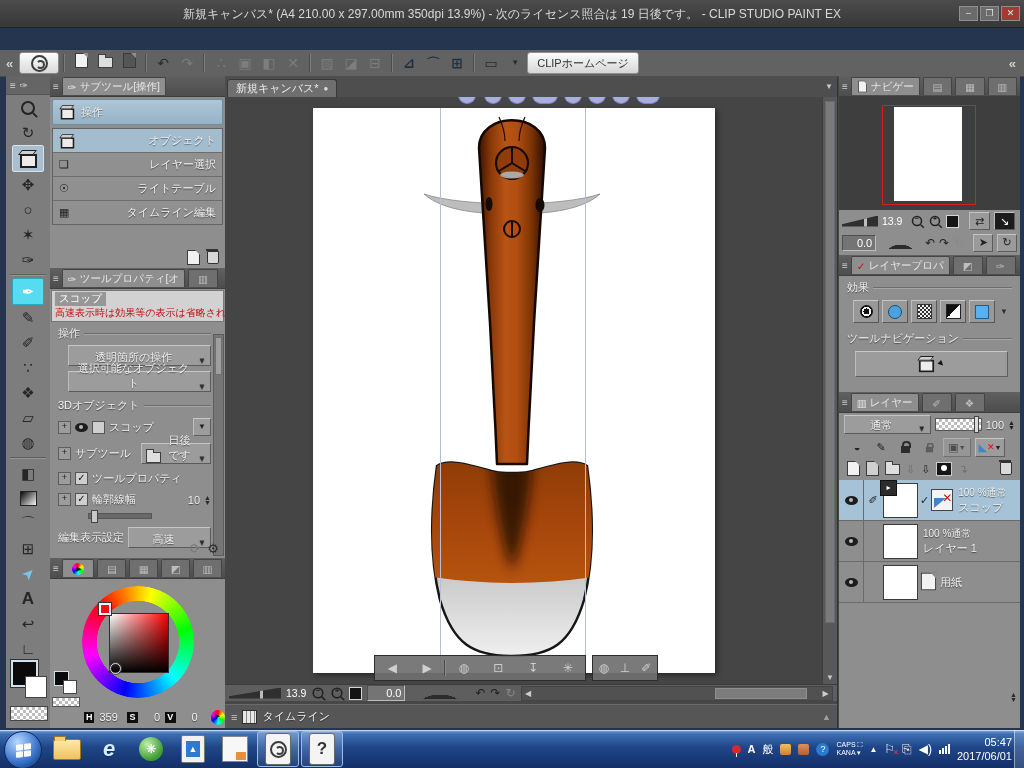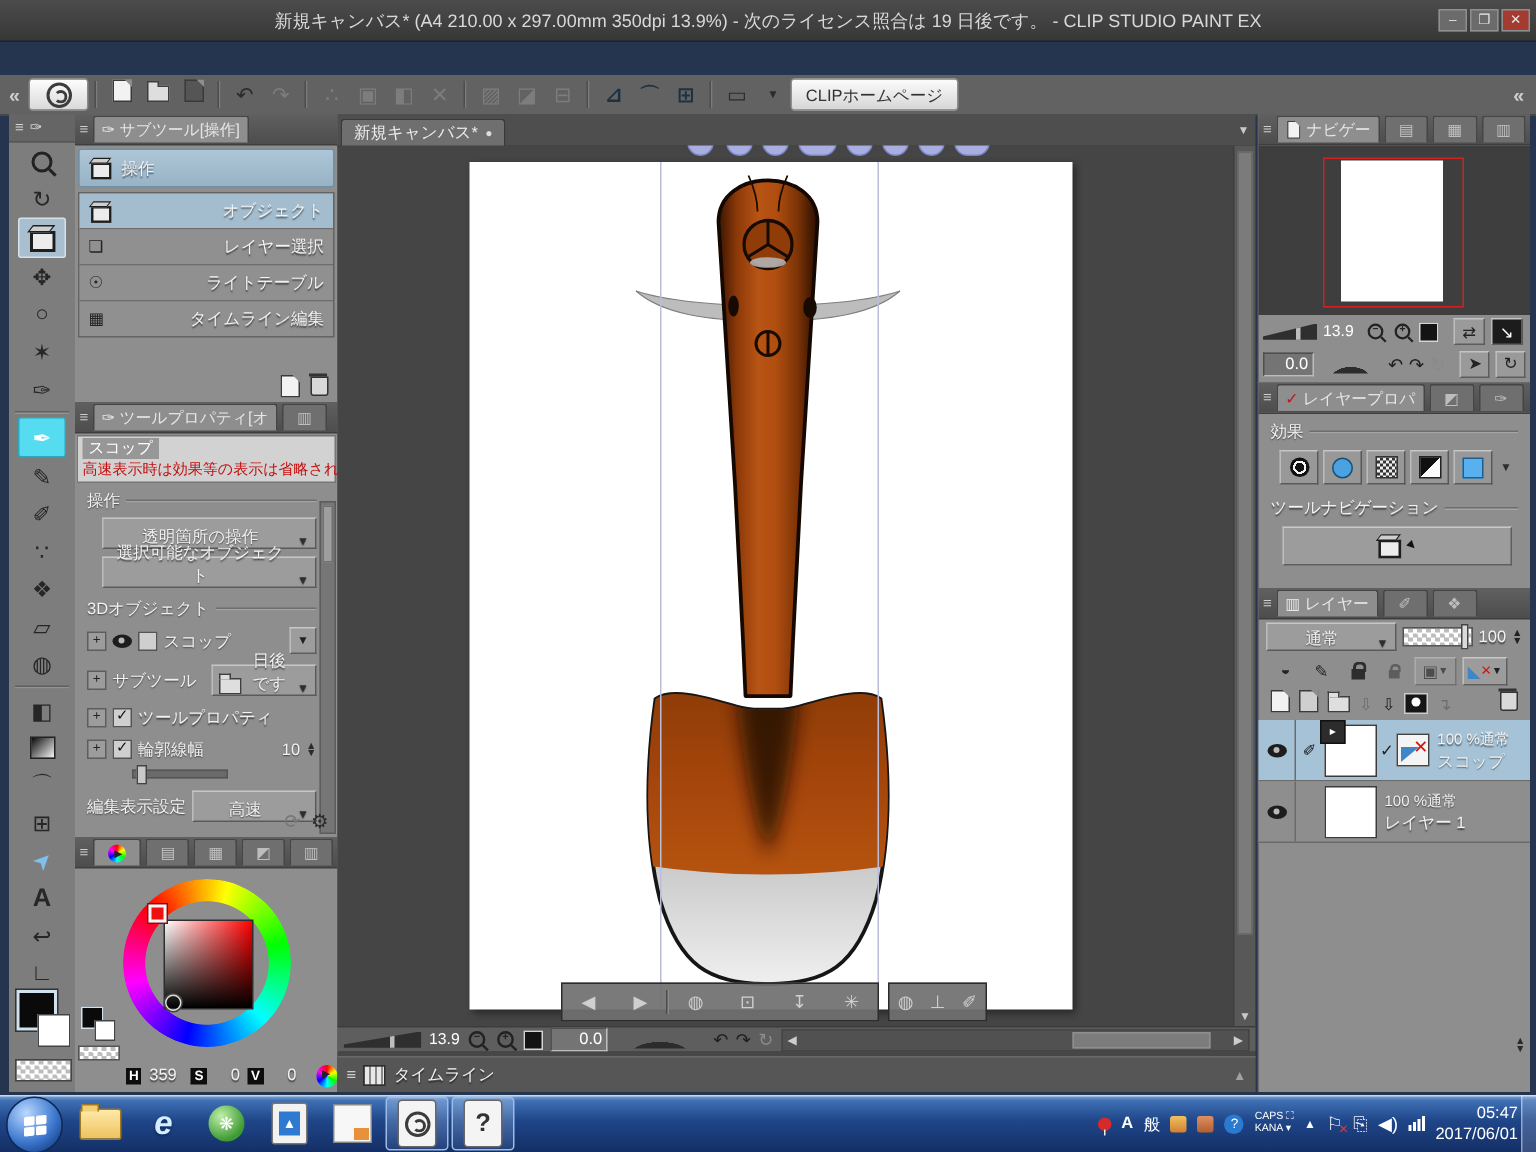--- a/index.html
+++ b/index.html
@@ -734,20 +734,31 @@
       <span class="lcell-eye">
           <span class="ieye"></span>
         </span>
       <span class="lcell-pen"></span>
       <span class="lthumb checker-sm"></span>
       <span class="ltext wt">
         <div class="i">100 %通常</div>
         <div class="n">レイヤー 1</div>
       </span>
     </div>
+    <div class="lrow">
+      <span class="lcell-eye">
+          <span class="ieye"></span>
+        </span>
+      <span class="lcell-pen"></span>
+      <span class="lthumb"></span>
+      <span style="margin-left:4px;"><span class="ipage" style="transform:scale(1.2);"></span></span>
+      <span class="ltext wt">
+          <div class="n">用紙</div>
+        </span>
+    </div>
     <div class="spin abs" style="right:3px;top:300px;color:#2a2a2a;">
       <b>▲</b>
       <b>▼</b>
     </div>
   </div>
 
   <div id="taskbar" class="abs row">
     <div id="start-orb" class="abs">
       <span class="winflag">
           <b></b>

